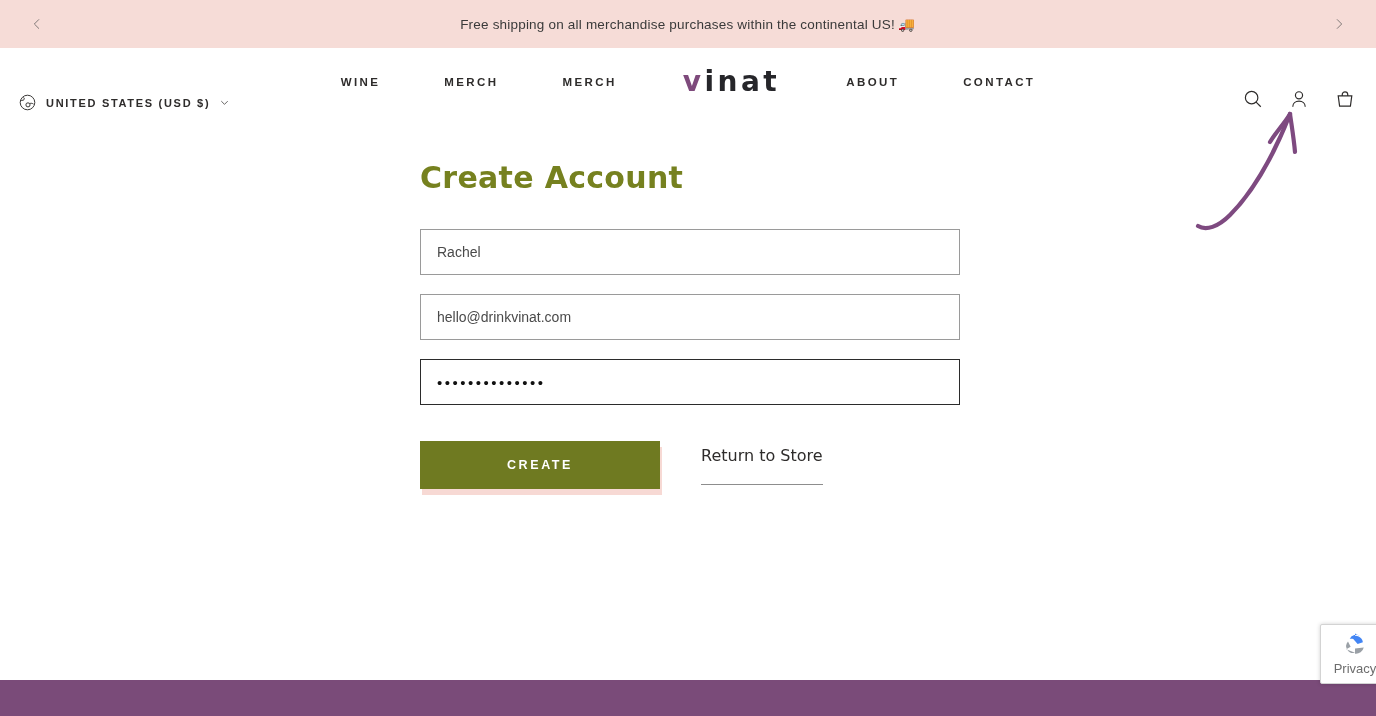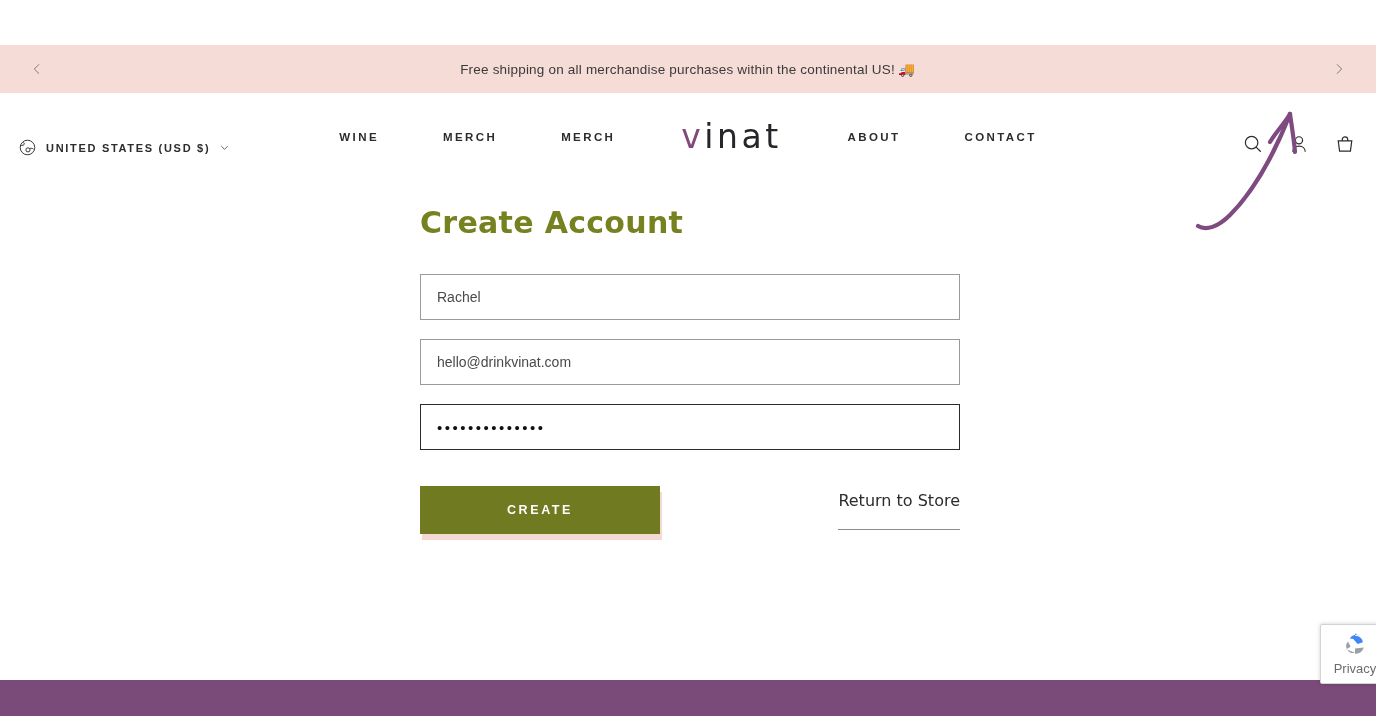--- a/index.html
+++ b/index.html
@@ -13,21 +13,20 @@
 
   
   .announce {
     height: 48px;
     background: #f6dcd7;
     display: flex;
     align-items: center;
     justify-content: space-between;
     padding: 16px 22px;
     position: relative;
-    margin-top: 45px;
   }
   .announce-arrow {
     width: 30px; height: 30px;
     display: flex; align-items: center; justify-content: center;
     color: #6d6a68;
     cursor: pointer;
     flex: 0 0 auto;
   }
   .announce-text {
     position: absolute;
@@ -78,24 +77,24 @@
     letter-spacing: 2.4px;
     color: #2e2c2b;
     font-weight: 600;
     text-decoration: none;
     white-space: nowrap;
     padding: 6px 0;
     margin: 0 32px;
     cursor: pointer;
   }
   .logo {
-    margin: 4px 34px;
-    font-size: 33px;
+    margin: 16px 34px;
+    font-size: 28px;
     letter-spacing: 3.5px;
-    font-weight: 400;
+    font-weight: 700;
     white-space: nowrap;
     cursor: pointer;
     line-height: 1;
     font-family: "DejaVu Sans", sans-serif;
   }
   .logo .v { color: #7e4a7c; }
   .logo .rest { color: #26262a; }
 
   .header-icons {
     margin-left: auto;
@@ -147,21 +146,20 @@
     font-size: 15px;
     color: #111;
     line-height: 1;
   }
 
   .actions {
     display: flex;
     align-items: center;
     gap: 41px;
     margin-top: 36px;
-    justify-content: space-between;
   }
   .btn-create-wrap { position: relative; }
   .btn-create-shadow {
     position: absolute;
     left: 2px; top: 6px;
     width: 240px; height: 48px;
     background: #f7d9d4;
     z-index: 0;
   }
   .btn-create {

